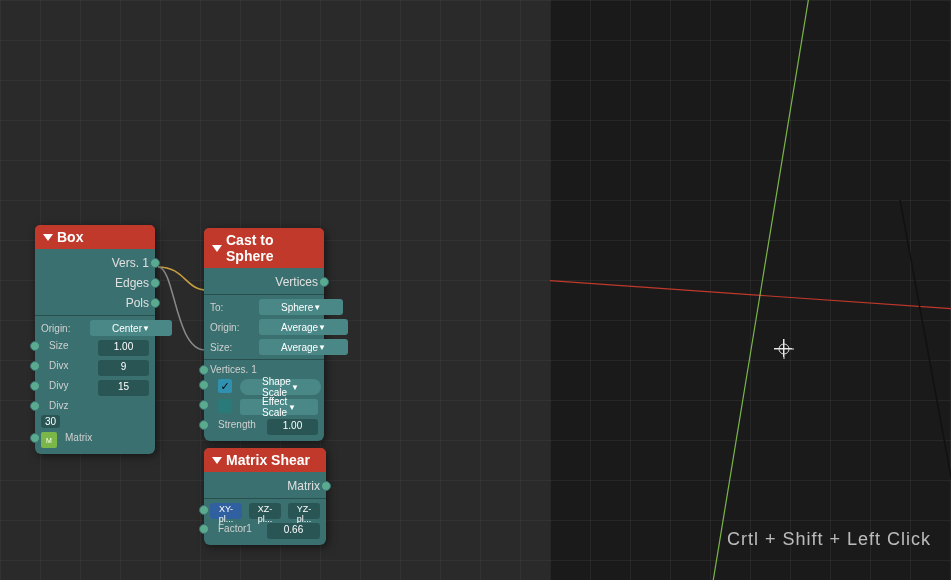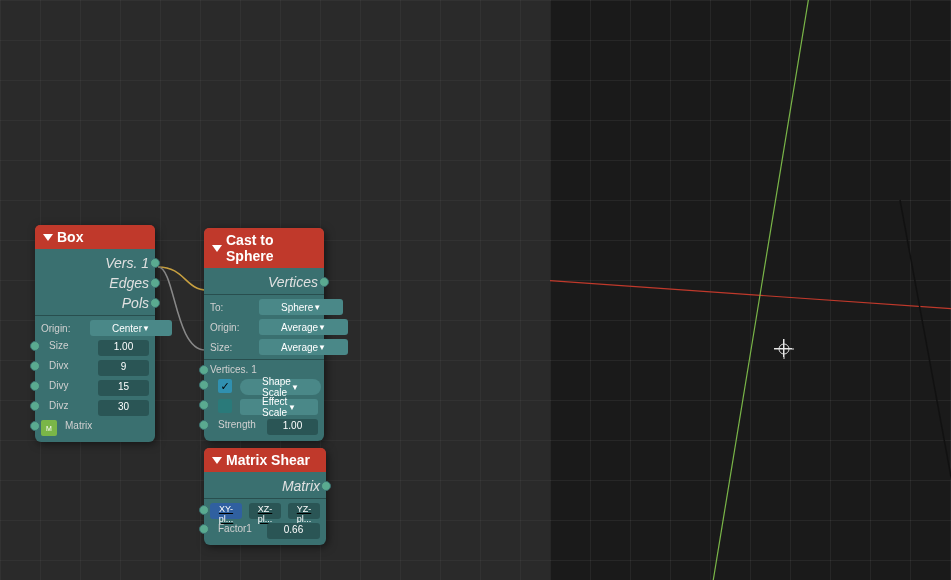--- a/index.html
+++ b/index.html
@@ -128,22 +128,21 @@
       position: relative;
       height: 20px;
     }
 
     .socket-row.output {
       justify-content: flex-end;
     }
 
     .socket-label {
       color: #e0e0e0;
-      font-size: 14px;
-      font-style: italic;
+      font-size: 12px;
     }
 
     .socket-row.output .socket-label {
       flex: 1;
       text-align: right;
     }
 
     
     .node-field {
       display: flex;
@@ -342,21 +341,21 @@
         <span class="field-label" style="margin-left:8px;">Divx</span>
         <div class="field-value">9</div>
       </div>
 
       <div class="node-field" style="position:relative;">
         <div class="dot-left" style="top:3px;"></div>
         <span class="field-label" style="margin-left:8px;">Divy</span>
         <div class="field-value">15</div>
       </div>
 
-      <div class="node-field" style="position:relative;">
+      <div class="node-field" style="position:relative;flex-direction:column;">
         <div class="dot-left" style="top:3px;"></div>
         <span class="field-label" style="margin-left:8px;">Divz</span>
         <div class="field-value">30</div>
       </div>
 
       <div class="node-field" style="position:relative;">
         <div class="dot-left" style="top:3px;"></div>
         <div class="matrix-icon">M</div>
         <span class="field-label" style="margin-left:4px;">Matrix</span>
       </div>
@@ -441,21 +440,21 @@
     </div>
     <div class="node-body">
 
       <div class="socket-row output" style="position:relative;">
         <span class="socket-label">Matrix</span>
         <div class="dot-right" style="top:5px;"></div>
       </div>
 
       <div class="node-sep"></div>
 
-      <div style="display:flex; padding:2px 6px; gap:7px; position:relative;text-decoration:underline;">
+      <div style="display:flex; padding:2px 6px; gap:7px; position:relative;">
         <div class="dot-left" style="top:4px;"></div>
         <div class="field-value field-selected" style="flex:1; font-size:9px;">XY-pl...</div>
         <div class="field-value" style="flex:1; font-size:9px;">XZ-pl...</div>
         <div class="field-value" style="flex:1; font-size:9px;">YZ-pl...</div>
       </div>
 
       <div class="node-field" style="position:relative;">
         <div class="dot-left" style="top:3px;"></div>
         <span class="field-label" style="margin-left:8px;">Factor1</span>
         <div class="field-value">0.66</div>
@@ -478,13 +477,14 @@
   </svg>
 
   <div class="crosshair">
     <svg width="20" height="20" viewBox="0 0 20 20">
       <line x1="10" y1="0" x2="10" y2="20" stroke="#ddd" stroke-width="1"></line>
       <line x1="0" y1="10" x2="20" y2="10" stroke="#ddd" stroke-width="1"></line>
       <circle cx="10" cy="10" r="5" fill="none" stroke="#ddd" stroke-width="1"></circle>
     </svg>
   </div>
 
+  <div class="hint-text">Crtl + Shift + Left Click</div>
 </div>
 
 </body></html>

